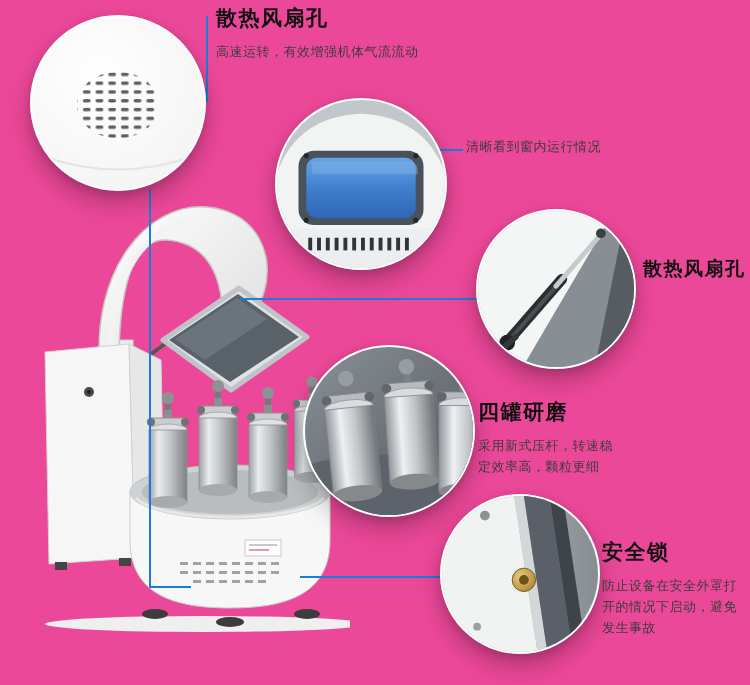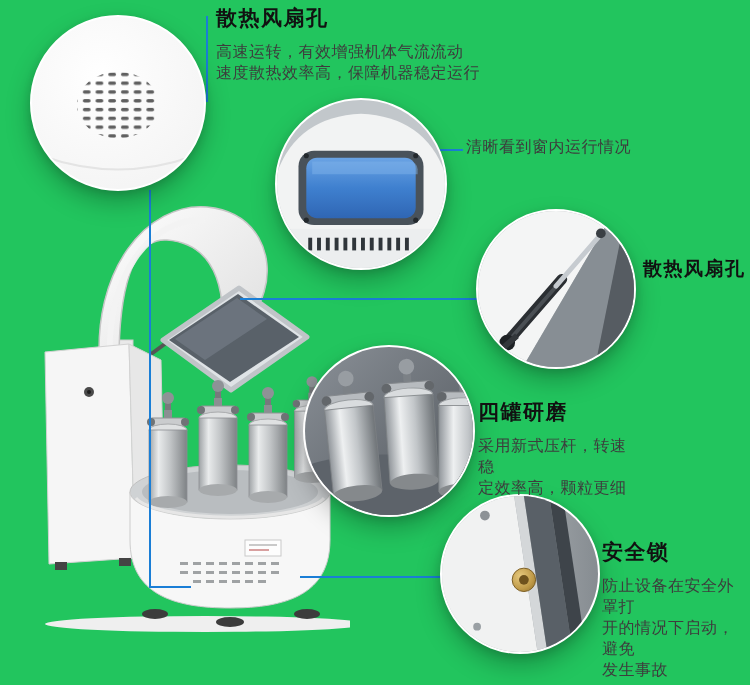--- a/index.html
+++ b/index.html
@@ -1,27 +1,27 @@
 <!DOCTYPE html>
 <html><head>
 <meta charset="utf-8">
 <style>
   *{margin:0;padding:0;box-sizing:border-box}
   html,body{background:#ffffff}
-  .stage{position:relative;width:750px;height:685px;background:#22c55e;overflow:hidden;
+  .stage{position:relative;width:750px;height:685px;background:#ec4899;overflow:hidden;
          font-family:"DejaVu Sans","Liberation Sans",sans-serif}
   .bline{position:absolute;background:#1a7ed6;z-index:5}
   .machine{position:absolute;left:15px;top:192px;z-index:1}
   .bubble{position:absolute;border-radius:50%;overflow:hidden;background:#fff;z-index:10;
           border:2px solid #fff;
           box-shadow:0 12px 24px rgba(0,0,0,.25),0 3px 8px rgba(0,0,0,.12)}
   .bubble svg{display:block;width:100%;height:100%}
   .note{position:absolute;z-index:20}
   .note-title{font-size:21px;font-weight:bold;color:#111;letter-spacing:1.5px;margin-bottom:9px}
-  .note-line{font-size:16px;line-height:21px;color:#3d3d3d;letter-spacing:.5px}
+  .note-line{font-size:13px;line-height:21px;color:#3d3d3d;letter-spacing:.5px}
 </style>
 </head>
 <body>
 
 <div class="stage">
 
   <div class="bline" style="left:206px;top:16px;width:2px;height:86px"></div>
   <div class="bline" style="left:149px;top:190px;width:2px;height:398px"></div>
   <div class="bline" style="left:149px;top:586px;width:42px;height:2px"></div>
   <div class="bline" style="left:440px;top:149px;width:23px;height:2px"></div>
@@ -244,21 +244,20 @@
       <circle cx="84" cy="86" r="12" fill="url(#brass)" stroke="#7a5d22"></circle>
       <circle cx="84" cy="86" r="5" fill="#6e521d"></circle>
       <circle cx="44" cy="20" r="5" fill="#8d9296"></circle>
       <circle cx="36" cy="134" r="4" fill="#9aa0a4"></circle>
     </svg>
   </div>
 
   <div class="note" style="left:216px;top:4px;width:270px">
     <div class="note-title">散热风扇孔</div>
     <div class="note-line">高速运转，有效增强机体气流流动</div>
-    <div class="note-line">速度散热效率高，保障机器稳定运行</div>
   </div>
 
   <div class="note" style="left:466px;top:136px;width:230px">
     <div class="note-line">清晰看到窗内运行情况</div>
   </div>
 
   <div class="note" style="left:643px;top:256px;width:106px">
     <div class="note-title" style="font-size:19px">散热风扇孔</div>
   </div>
 

